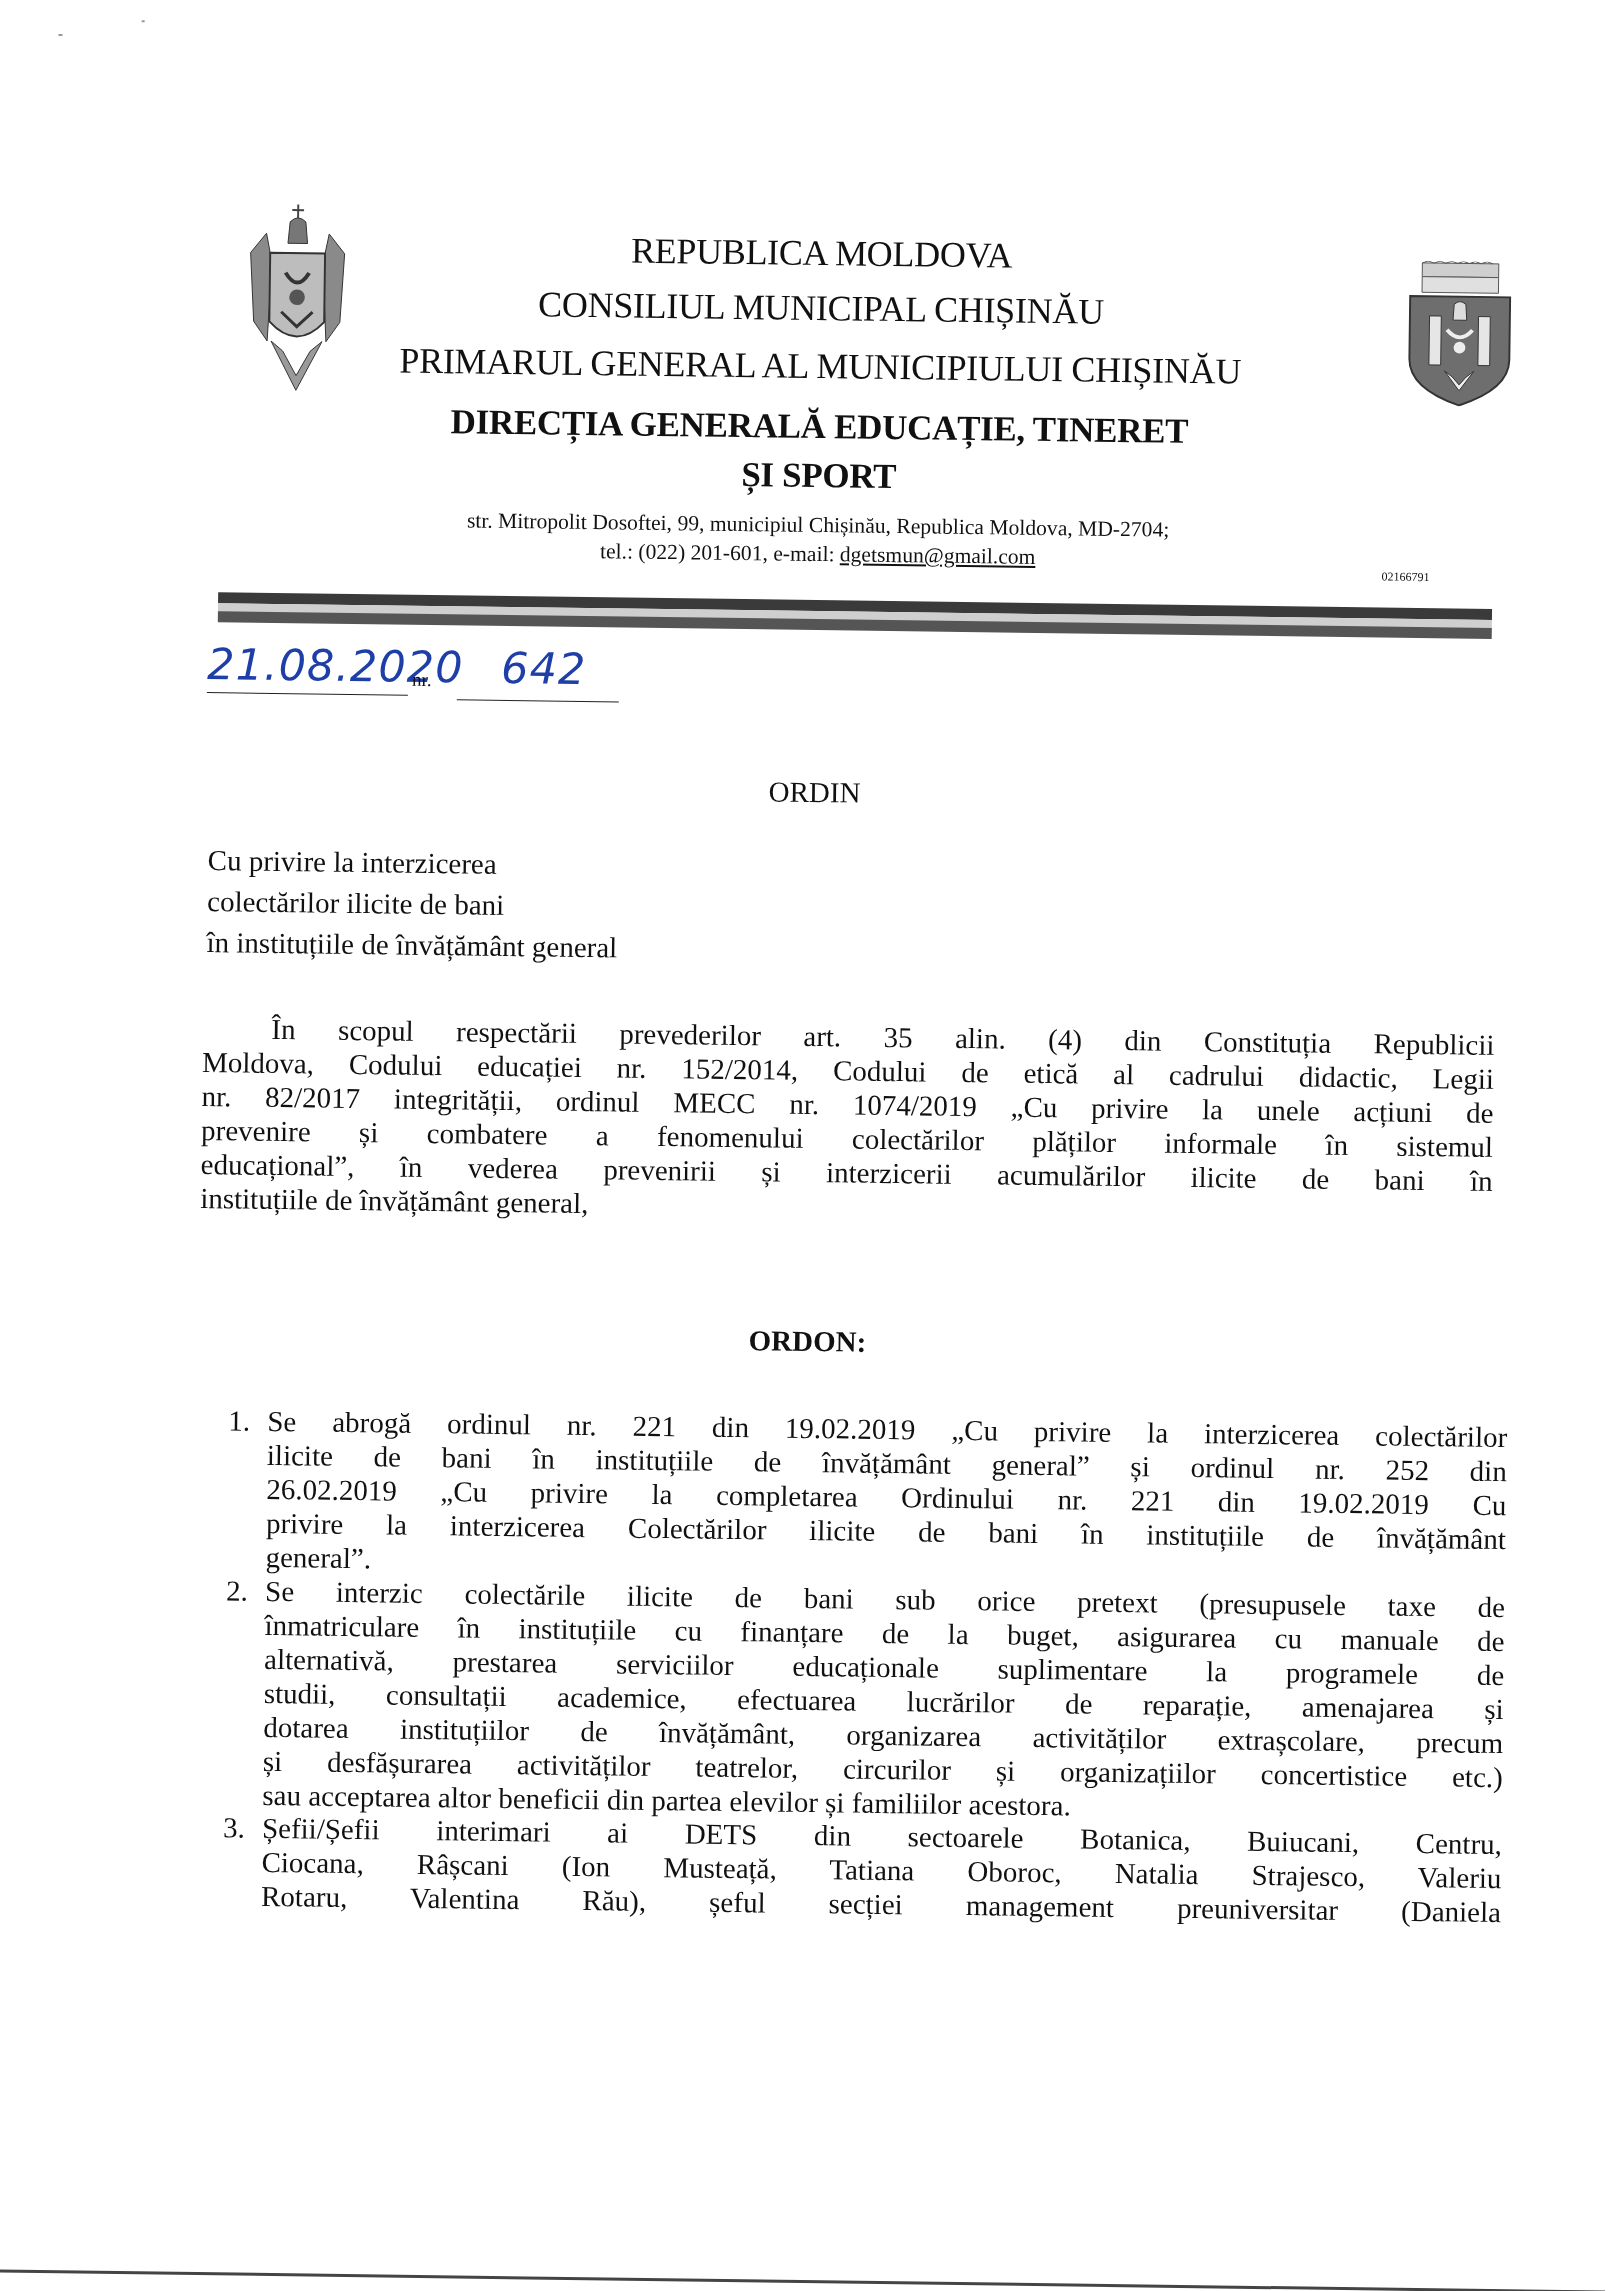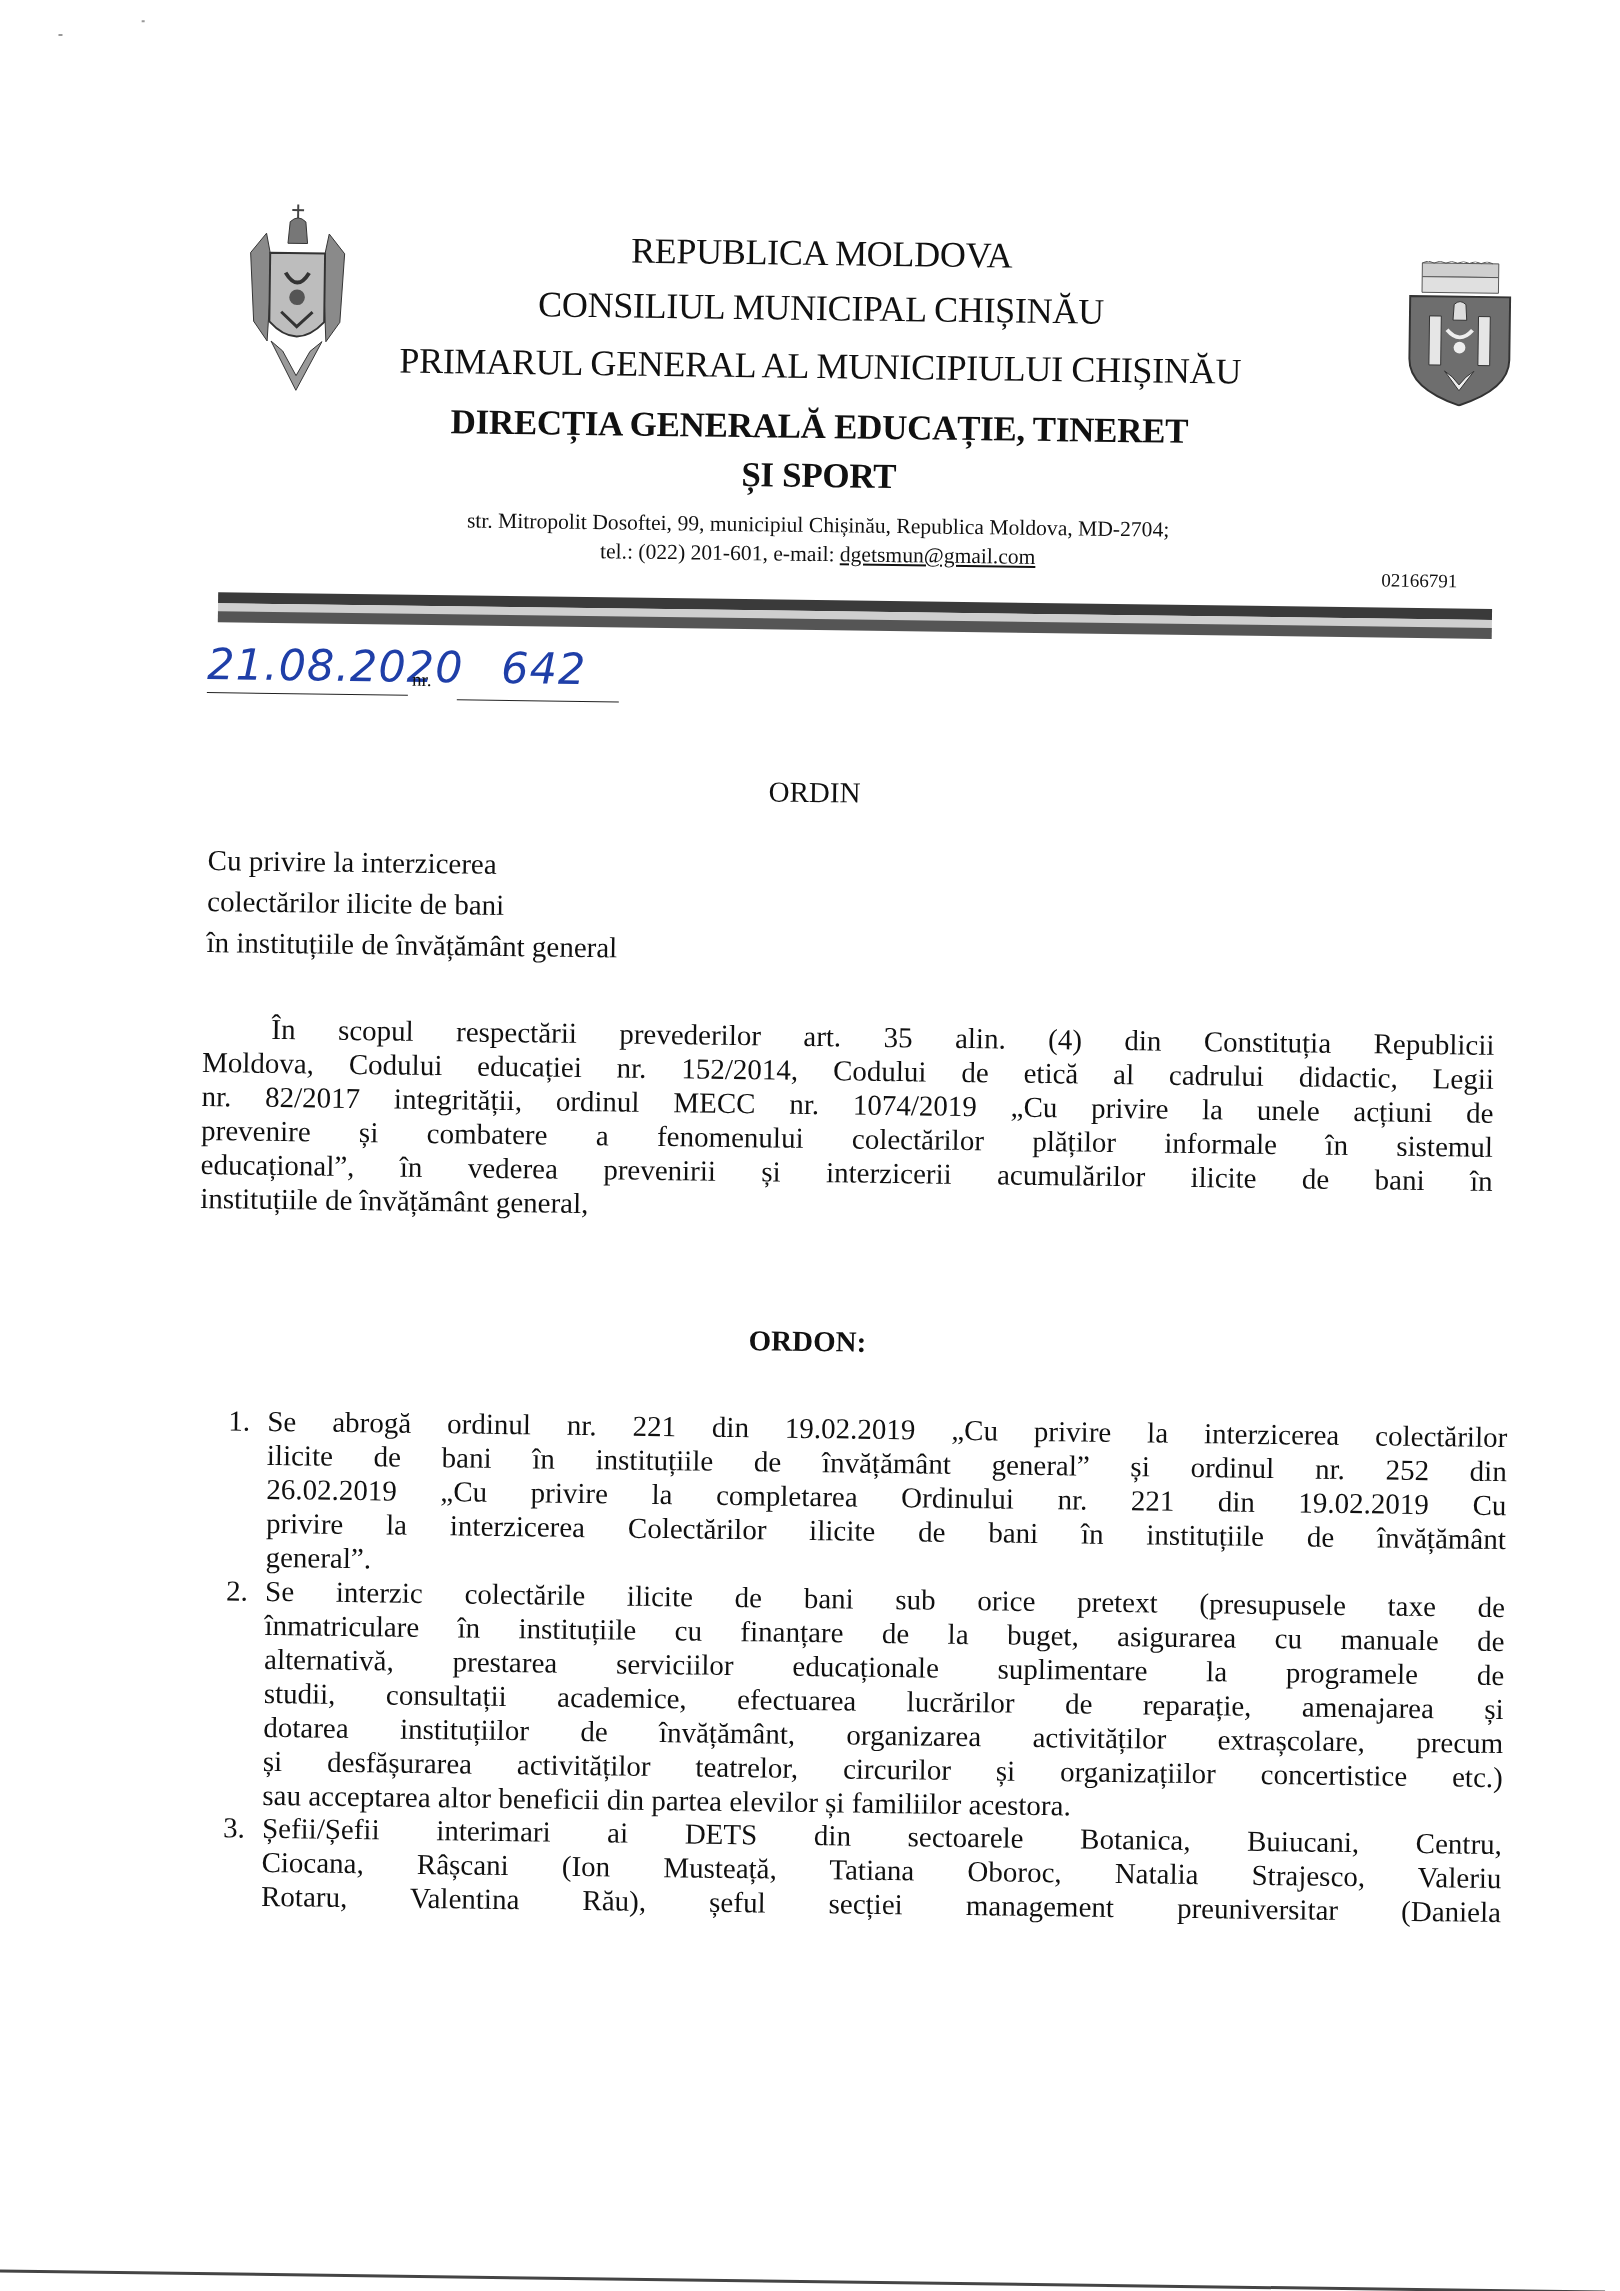--- a/index.html
+++ b/index.html
@@ -6,21 +6,21 @@
   body { width: 1620px; height: 2292px; position: relative; overflow: hidden;
          font-family: "Liberation Serif", "DejaVu Serif", serif; color: #111; }
   .page { position: absolute; left: 0; top: 0; width: 1620px; height: 2292px;
           transform: rotate(0.75deg); transform-origin: 810px 1146px; }
   .abs { position: absolute; }
   .center { text-align: center; }
   .hdr { font-size: 36px; line-height: 1; white-space: nowrap; letter-spacing: -0.3px; }
   .hdr-bold { font-weight: bold; }
   .addr { font-size: 21.6px; white-space: nowrap; }
   .addr .email { text-decoration: underline; }
-  .code { font-size: 19px; }
+  .code { font-size: 12px; }
   .bar { position: absolute; left: 211px; width: 1274px; }
   .bar1 { top: 600px; height: 10.8px; background: #3a3a3a; }
   .bar2 { top: 611px; height: 8.8px; background: #cfcfcf; }
   .bar3 { top: 619px; height: 10.8px; background: #555; }
   .hand { font-family: "DejaVu Sans", sans-serif; font-style: italic; color: #1f3fa8;
           font-size: 43px; letter-spacing: 1px; }
   .uline { position: absolute; border-bottom: 1.5px solid #222; }
   .nr { font-size: 19px; }
   .title { font-size: 29px; }
   .subject { font-size: 29px; line-height: 41px; }

